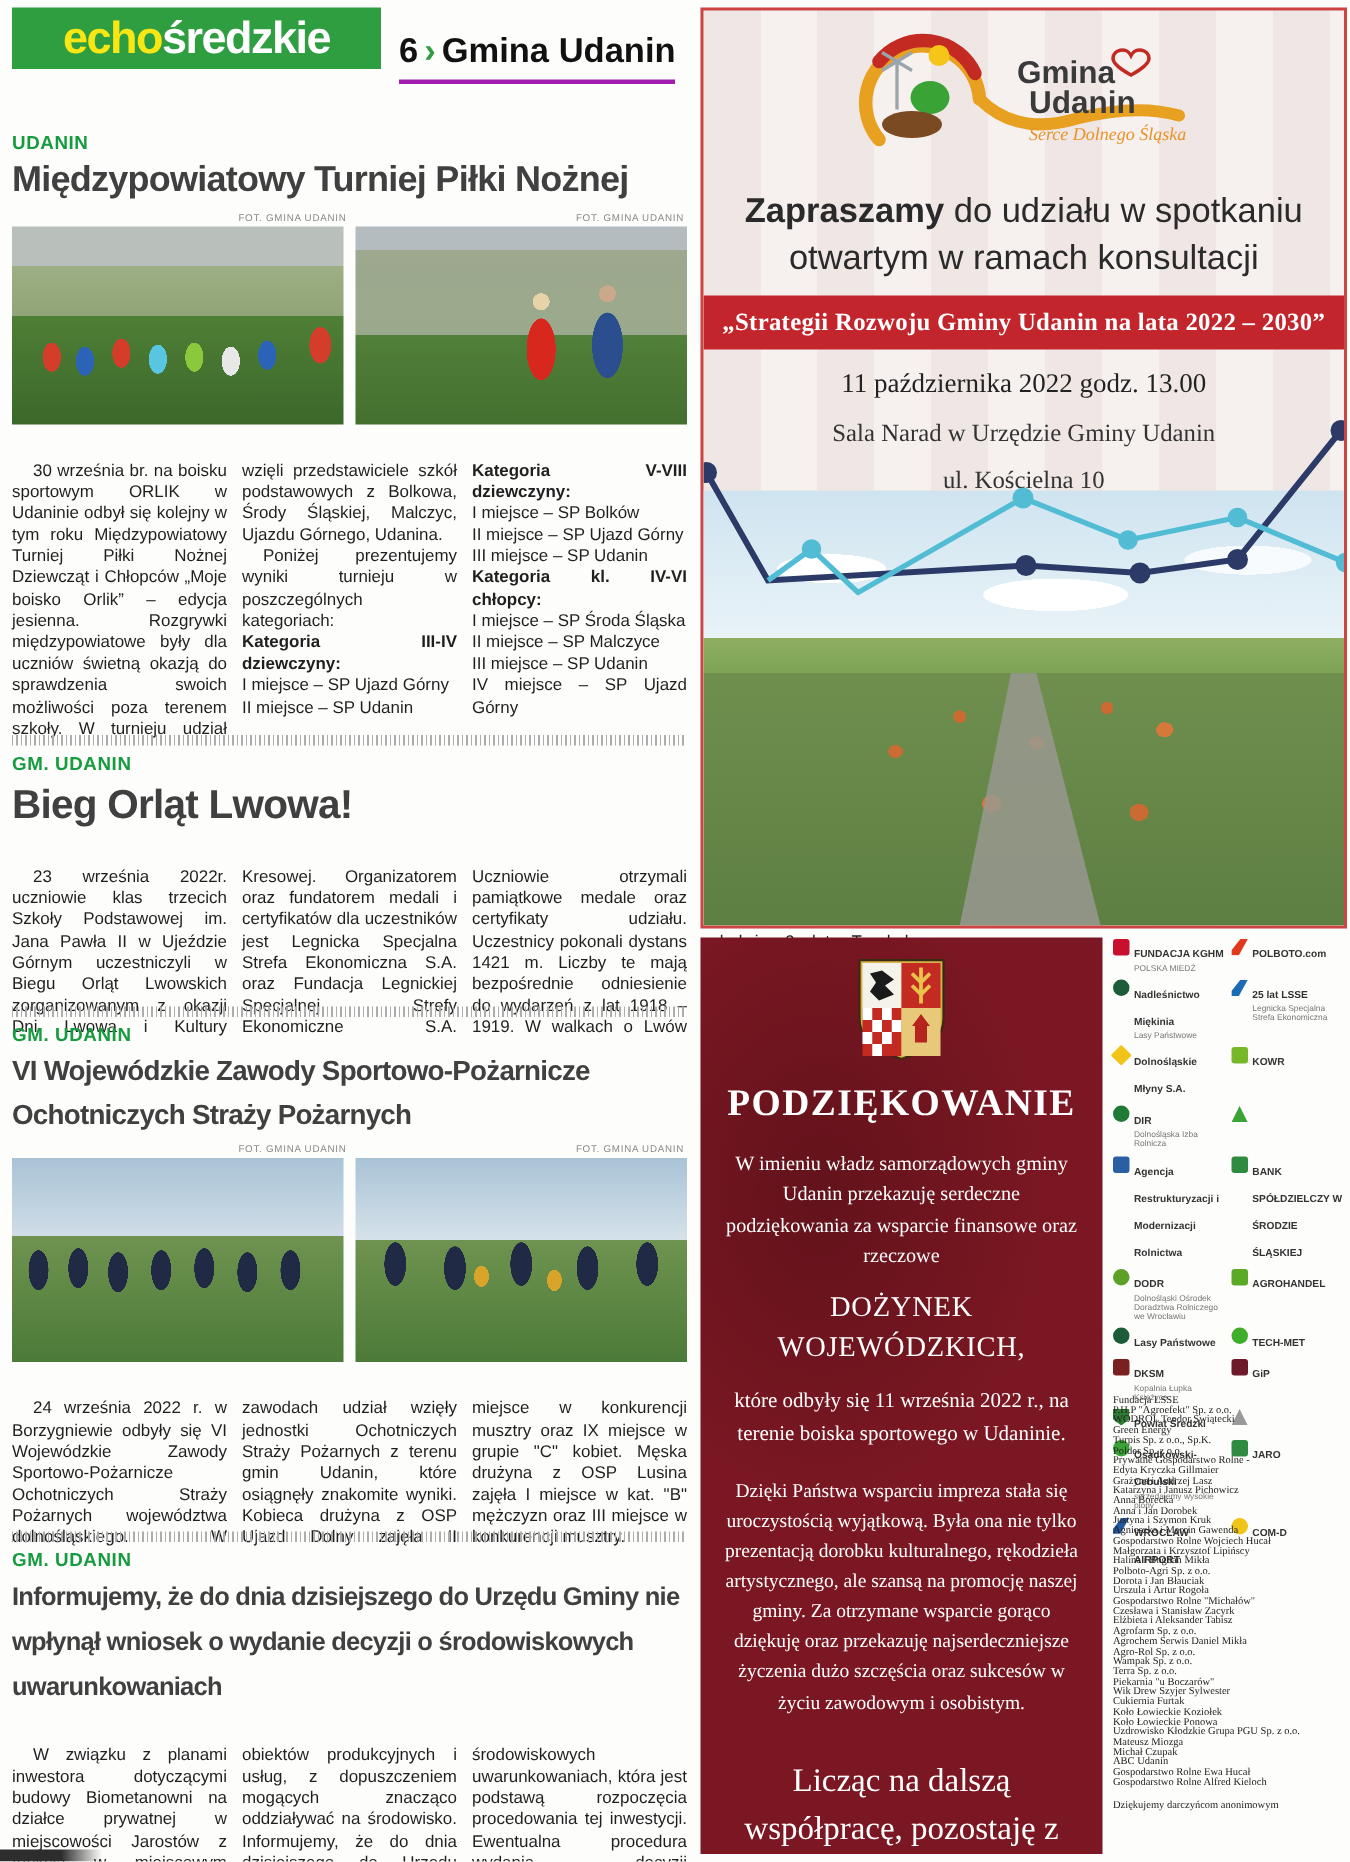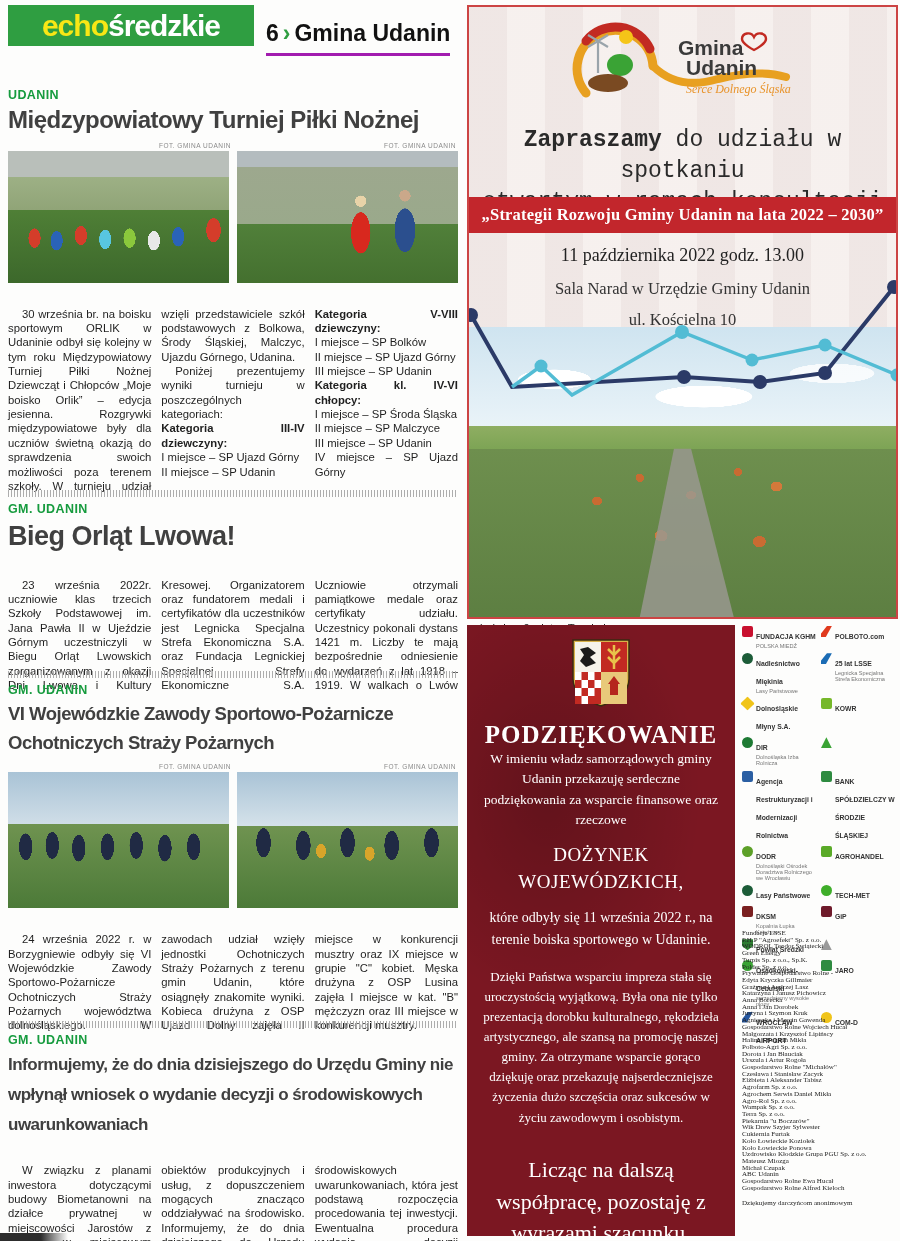--- a/index.html
+++ b/index.html
@@ -58,21 +58,21 @@
   .b-a1{height:198px}.b-a2{height:122px}.b-a3{height:108px}.b-a4{height:116px}
   .ln{break-inside:avoid-column}
   .ln.p{text-indent:14px;margin:0}
   .ln.cat{font-weight:700}
   .ln.sign{text-align:right;font-weight:700;margin-top:2px}
   .divider{position:absolute;left:8px;width:450px;height:7px;background:repeating-linear-gradient(90deg,#adadad 0 1px,transparent 1px 3px)}
   
   .invite{position:absolute;left:467px;top:5px;width:431px;height:614px;border:2px solid #c44;box-sizing:border-box;
     background:repeating-linear-gradient(90deg,rgba(205,180,178,.18) 0 38px,rgba(240,228,224,.12) 38px 76px),#f7f2f0;overflow:hidden}
   .inv-logo{display:block;margin:14px auto 0 auto}
-  .inv-line{font-family:Liberation Mono, monospace;text-align:center;color:#2a2a2a;font-size:23px;line-height:1.35}
+  .inv-line{font-family:Liberation Sans, sans-serif;text-align:center;color:#2a2a2a;font-size:23px;line-height:1.35}
   .inv-line b{font-weight:700}
   .inv-band{position:absolute;left:0;top:190px;width:100%;height:36px;background:#c2262c;color:#fff;display:flex;align-items:center;justify-content:center;
     font-family:"Liberation Serif",serif;font-weight:700;font-size:16.5px;letter-spacing:.2px}
   .inv-date{position:absolute;top:238px;width:100%;text-align:center;font-family:"Liberation Serif",serif;font-size:18px;color:#222}
   .inv-place{position:absolute;top:272px;width:100%;text-align:center;font-family:"Liberation Serif",serif;font-size:16.5px;color:#333}
   .inv-street{position:absolute;top:303px;width:100%;text-align:center;font-family:"Liberation Serif",serif;font-size:16.5px;color:#333}
   .inv-photo{position:absolute;left:0;bottom:0;width:100%;height:290px;
     background:
       radial-gradient(60px 16px at 20% 18%,#fff 60%,transparent 61%),
       radial-gradient(80px 18px at 55% 24%,#fff 60%,transparent 61%),
@@ -85,21 +85,21 @@
       radial-gradient(9px 8px at 45% 72%,#d4793a 70%,transparent 71%),
       radial-gradient(9px 8px at 68% 74%,#c96b32 70%,transparent 71%),
       linear-gradient(#cfe4f0 0%,#e9f3f8 34%,#8fae62 34%,#7da455 42%,#6e8f4e 42%,#5d7f42 100%)}
   .inv-road{position:absolute;left:0;bottom:0;width:100%;height:290px;clip-path:polygon(48% 42%,52% 42%,62% 100%,40% 100%);background:#99988f;opacity:.85}
   .inv-chart{position:absolute;left:0;top:258px;width:431px;height:132px}
   
   .thanks{position:absolute;left:467px;top:625px;width:268px;height:611px;background:
     radial-gradient(220px 300px at 30% 28%,rgba(0,0,0,.20),transparent 70%),#7b1722;color:#fff;
     font-family:"Liberation Serif",serif;text-align:center;box-sizing:border-box;padding:14px 16px 0 16px}
   .th-title{font-size:25px;font-weight:700;letter-spacing:1px;margin-top:10px}
-  .th-p1{font-size:13.5px;line-height:1.5;margin-top:0}
+  .th-p1{font-size:13.5px;line-height:1.5;margin-top:16px}
   .th-event{font-size:19px;font-weight:400;line-height:1.4;margin-top:12px;letter-spacing:.5px}
   .th-p2{font-size:14px;line-height:1.55;margin-top:12px}
   .th-p3{font-size:13px;line-height:1.55;margin-top:16px}
   .th-p4{font-size:22px;line-height:1.45;margin-top:26px}
   .th-sig{margin-top:22px;font-size:11.5px;line-height:1.5}
   
   .logos{position:absolute;left:742px;top:625px;width:156px;display:flex;flex-wrap:wrap;gap:3px 4px;align-content:flex-start}
   .lg{display:flex;gap:3px;align-items:flex-start;width:48%;min-height:18px}
   .lg i{flex:0 0 auto;width:11px;height:11px;margin-top:1px;display:inline-block}
   .ic-ci{border-radius:50%}

